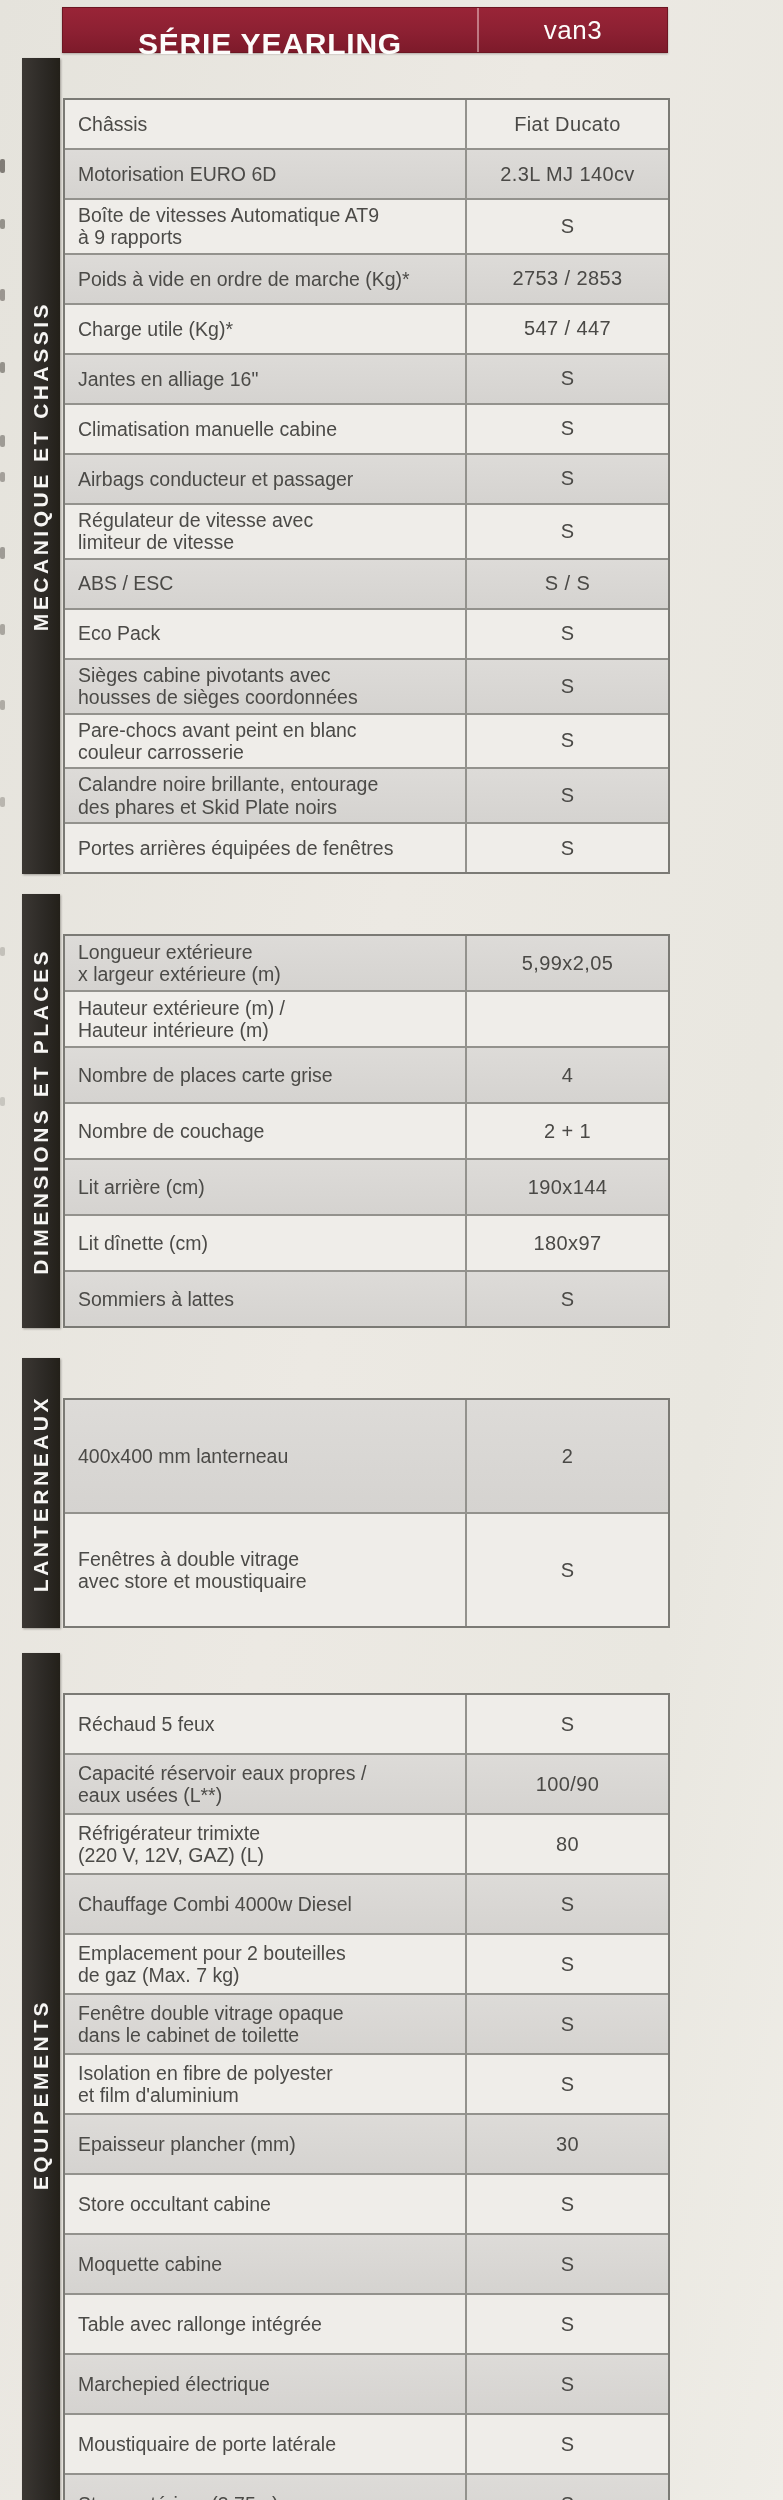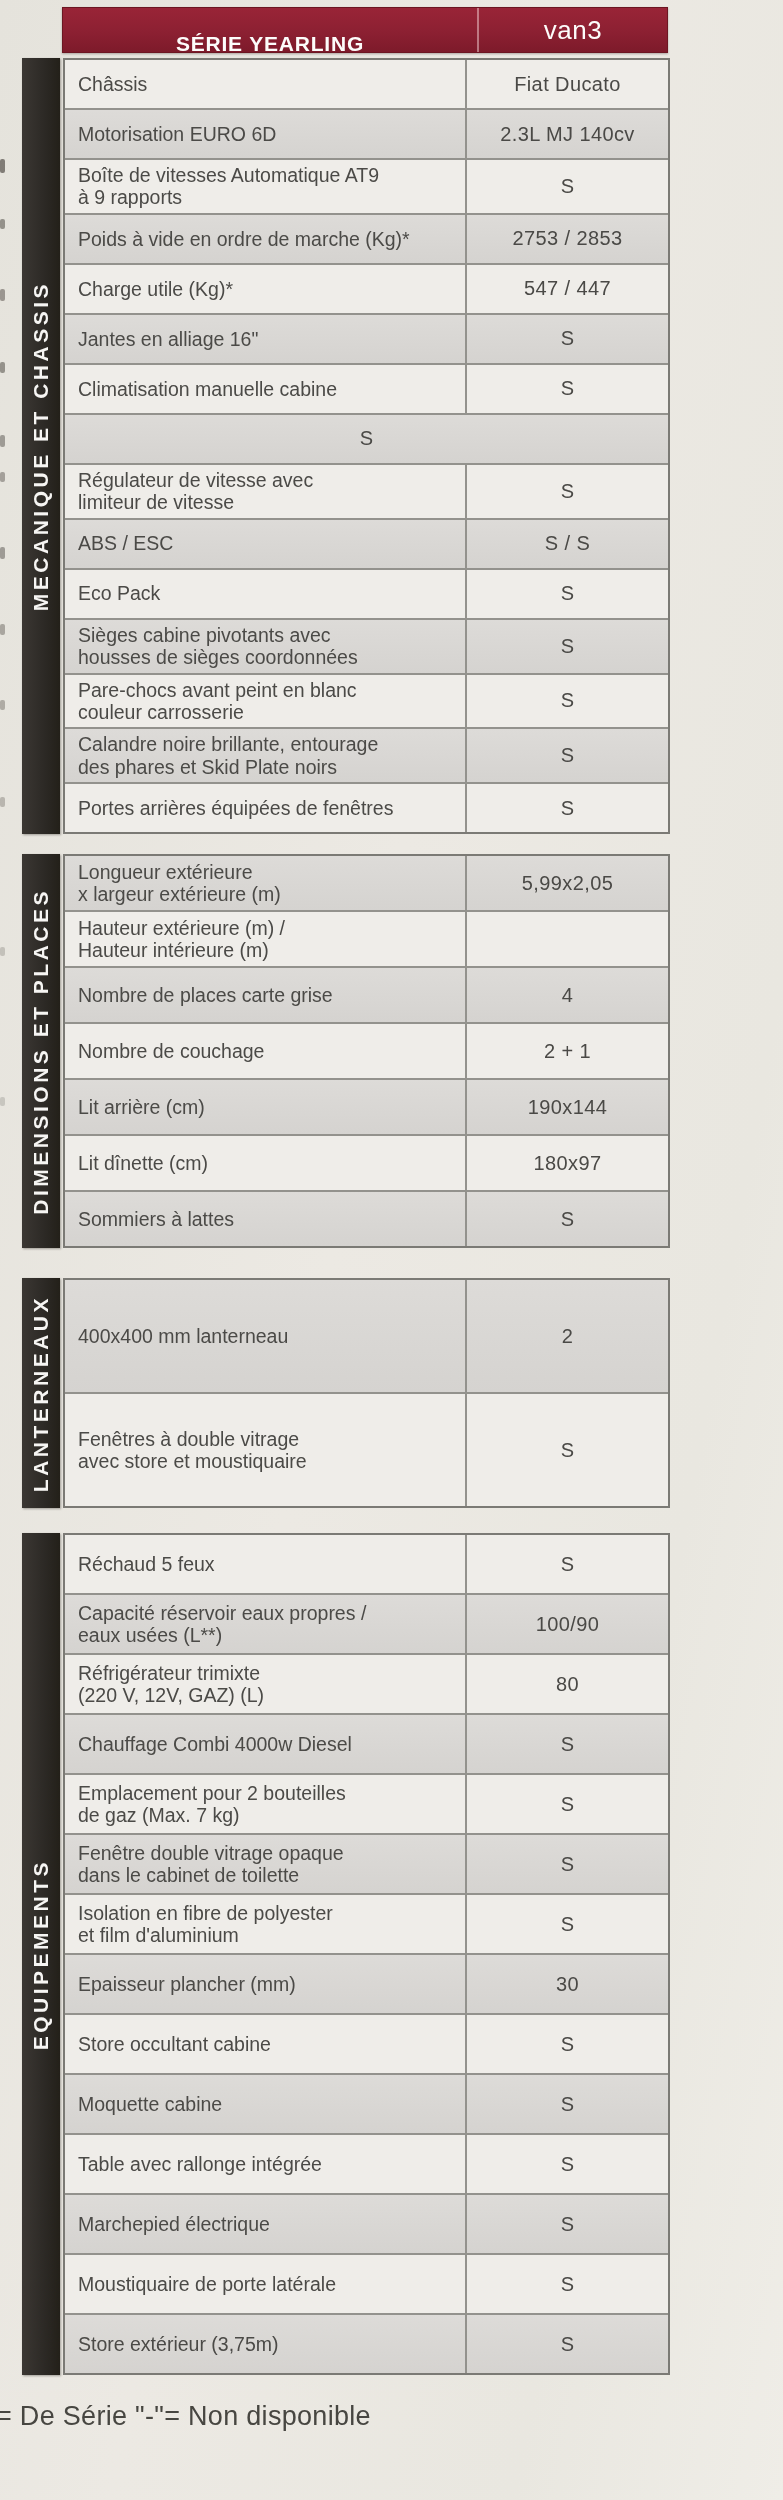--- a/index.html
+++ b/index.html
@@ -13,40 +13,40 @@
 
   
   .red-header{
     margin:7px 0 5px 62px;width:606px;height:46px;box-sizing:border-box;
     display:flex;align-items:stretch;
     background:linear-gradient(180deg,#992437 0%,#8c2032 55%,#7d1a2a 100%);
     border:1px solid #6c1622;
     box-shadow:0 1px 2px rgba(60,40,40,.35);
   }
   .rh-series{flex:0 0 414px;display:flex;align-items:center;justify-content:center;
-    color:#fdfcfb;font-weight:bold;font-size:21px;letter-spacing:.8px;margin-top:28px;}
+    color:#fdfcfb;font-weight:bold;font-size:30px;letter-spacing:.8px;margin-top:28px;}
   .rh-divider{width:2px;background:rgba(255,230,230,.45);}
   .rh-model{flex:1;display:flex;align-items:center;justify-content:center;
     color:#fdfcfb;font-weight:normal;font-size:26px;letter-spacing:.5px;}
 
   
   .section{display:flex;margin-left:22px;width:648px;align-items:stretch;}
   .sec1{margin-top:20px}.sec2{margin-top:30px}.sec3{margin-top:25px}
   .section-bar{
     flex:0 0 38px;margin-right:3px;
     background:linear-gradient(90deg,#3b3733 0%,#2c2925 60%,#232019 100%);
     display:flex;align-items:center;justify-content:center;
     box-shadow:1px 1px 2px rgba(50,45,40,.4);
   }
   .section-bar span{
     writing-mode:vertical-rl;transform:rotate(180deg);
     color:#f6f5f3;font-weight:bold;font-size:21px;letter-spacing:3.5px;
     white-space:nowrap;
   }
-  .rows{flex:1;border:2px solid #7b7a75;background:#bef264;box-sizing:border-box;}
+  .rows{flex:1;border:2px solid #7b7a75;background:#bef264;box-sizing:border-box;margin-top:40px;}
   .row{display:flex;border-top:2px solid #93928d;background:#efede9;}
   .row:first-child{border-top:none;}
   .sec0 .row:nth-child(even),.sec3 .row:nth-child(even),
   .sec1 .row:nth-child(odd),.sec2 .row:nth-child(odd){
     background:linear-gradient(180deg,#dddbd8 0%,#d5d3d0 100%);
   }
   .sec0 .row{min-height:48px}
   .sec1 .row{min-height:54px}
   .sec2 .row{min-height:112px}
   .sec3 .row{min-height:58px}
@@ -110,20 +110,21 @@
           </div>
           <div class="row">
             <div class="lbl">Jantes en alliage 16"</div>
             <div class="val">S</div>
           </div>
           <div class="row">
             <div class="lbl">Climatisation manuelle cabine</div>
             <div class="val">S</div>
           </div>
           <div class="row">
+            <div class="lbl">Airbags conducteur et passager</div>
             <div class="val">S</div>
           </div>
           <div class="row">
             <div class="lbl">Régulateur de vitesse avec
 limiteur de vitesse</div>
             <div class="val">S</div>
           </div>
           <div class="row">
             <div class="lbl">ABS / ESC</div>
             <div class="val">S / S</div>

